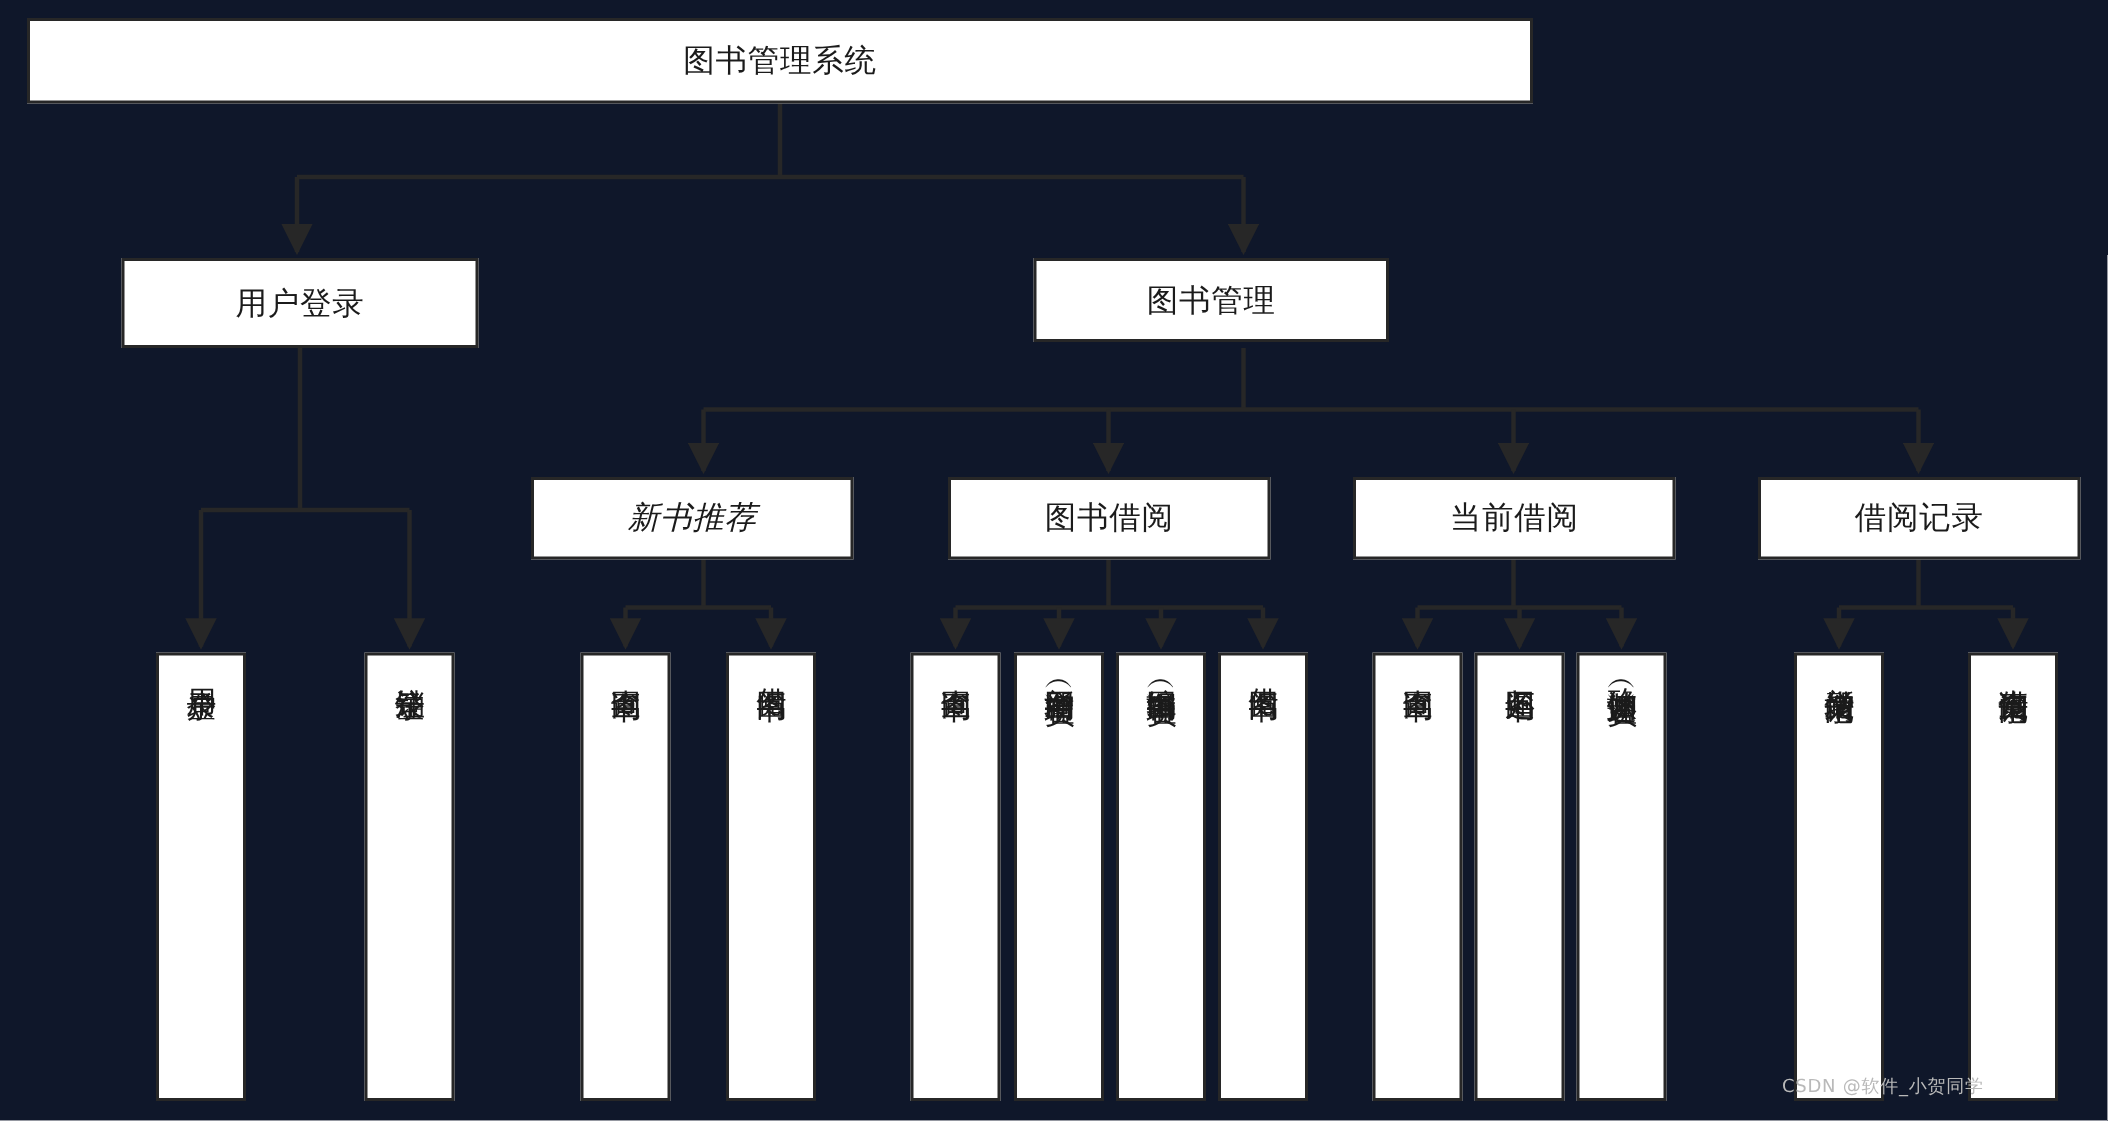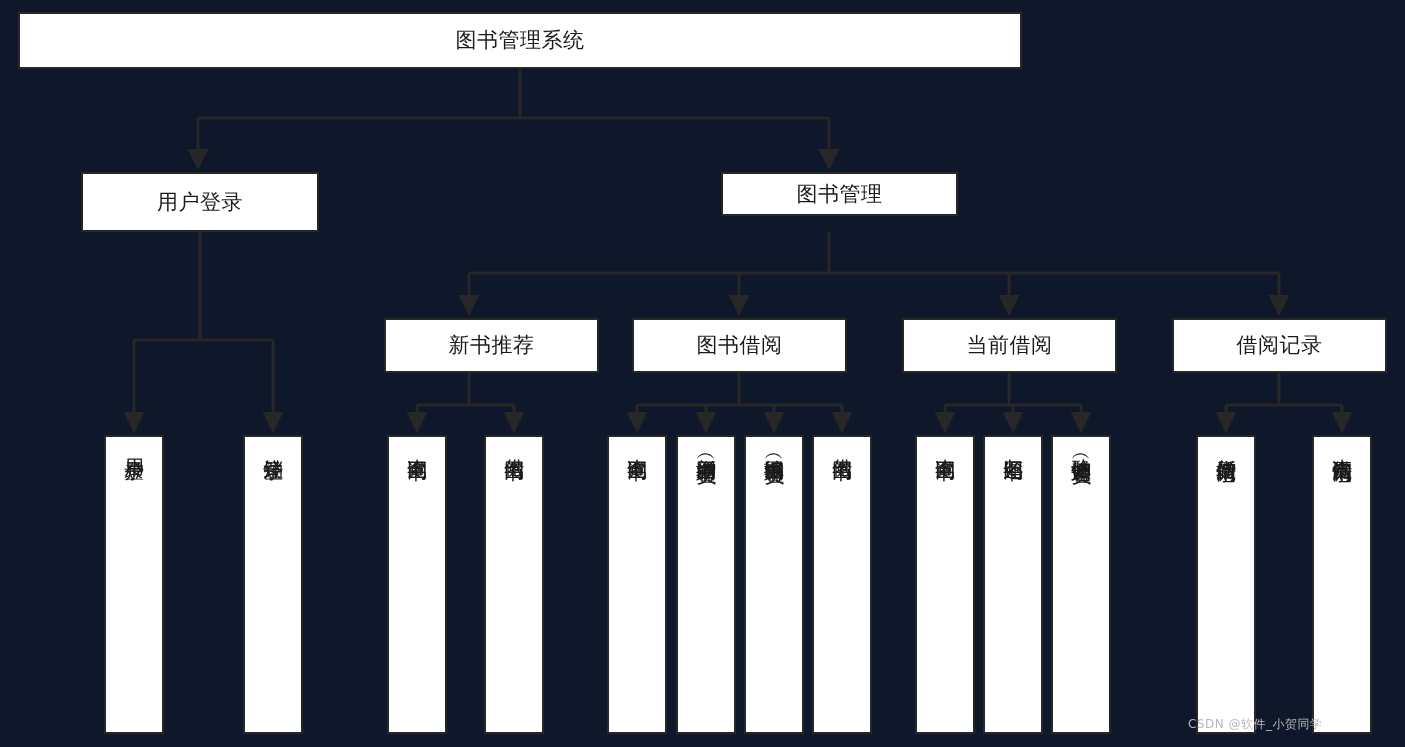--- a/index.html
+++ b/index.html
@@ -128,25 +128,25 @@
     </g>
   </svg>
 
   <div class="node" id="node-root" style="left: 18px; top: 12px; width: 1004px; height: 57px;">
     <span class="node-label">图书管理系统</span>
   </div>
 
   <div class="node" id="node-user-login" style="left: 81px; top: 172px; width: 238px; height: 60px;">
     <span class="node-label">用户登录</span>
   </div>
-  <div class="node" id="node-book-manage" style="left: 721px; top: 172px; width: 237px; height: 44px;">
+  <div class="node" id="node-book-manage" style="left: 689px; top: 172px; width: 237px; height: 56px;">
     <span class="node-label">图书管理</span>
   </div>
 
-  <div class="node" id="node-new-book-recommend" style="left: 384px; top: 318px; width: 215px; height: 55px;">
+  <div class="node" id="node-new-book-recommend" style="left: 354px; top: 318px; width: 215px; height: 55px; font-style: italic;">
     <span class="node-label">新书推荐</span>
   </div>
   <div class="node" id="node-book-borrow" style="left: 632px; top: 318px; width: 215px; height: 55px;">
     <span class="node-label">图书借阅</span>
   </div>
   <div class="node" id="node-borrow-record" style="left: 1172px; top: 318px; width: 215px; height: 55px;">
     <span class="node-label">借阅记录</span>
   </div>
   <div class="node" id="node-current-borrow" style="left: 902px; top: 318px; width: 215px; height: 55px;">
     <span class="node-label">当前借阅</span>

